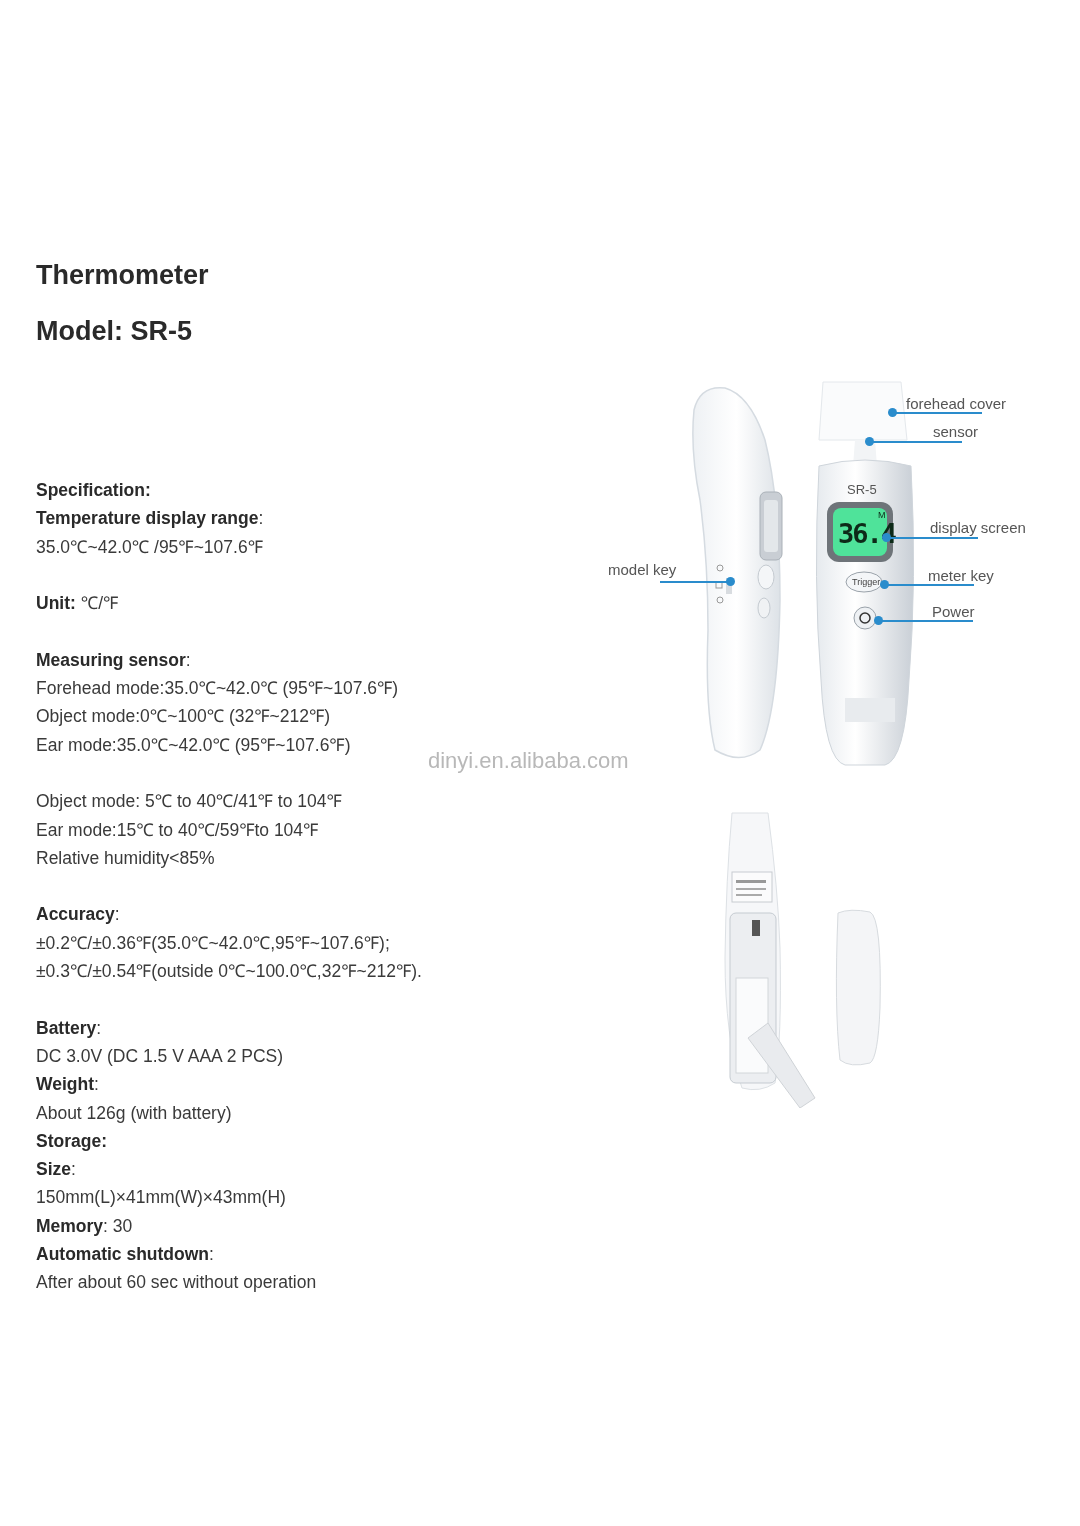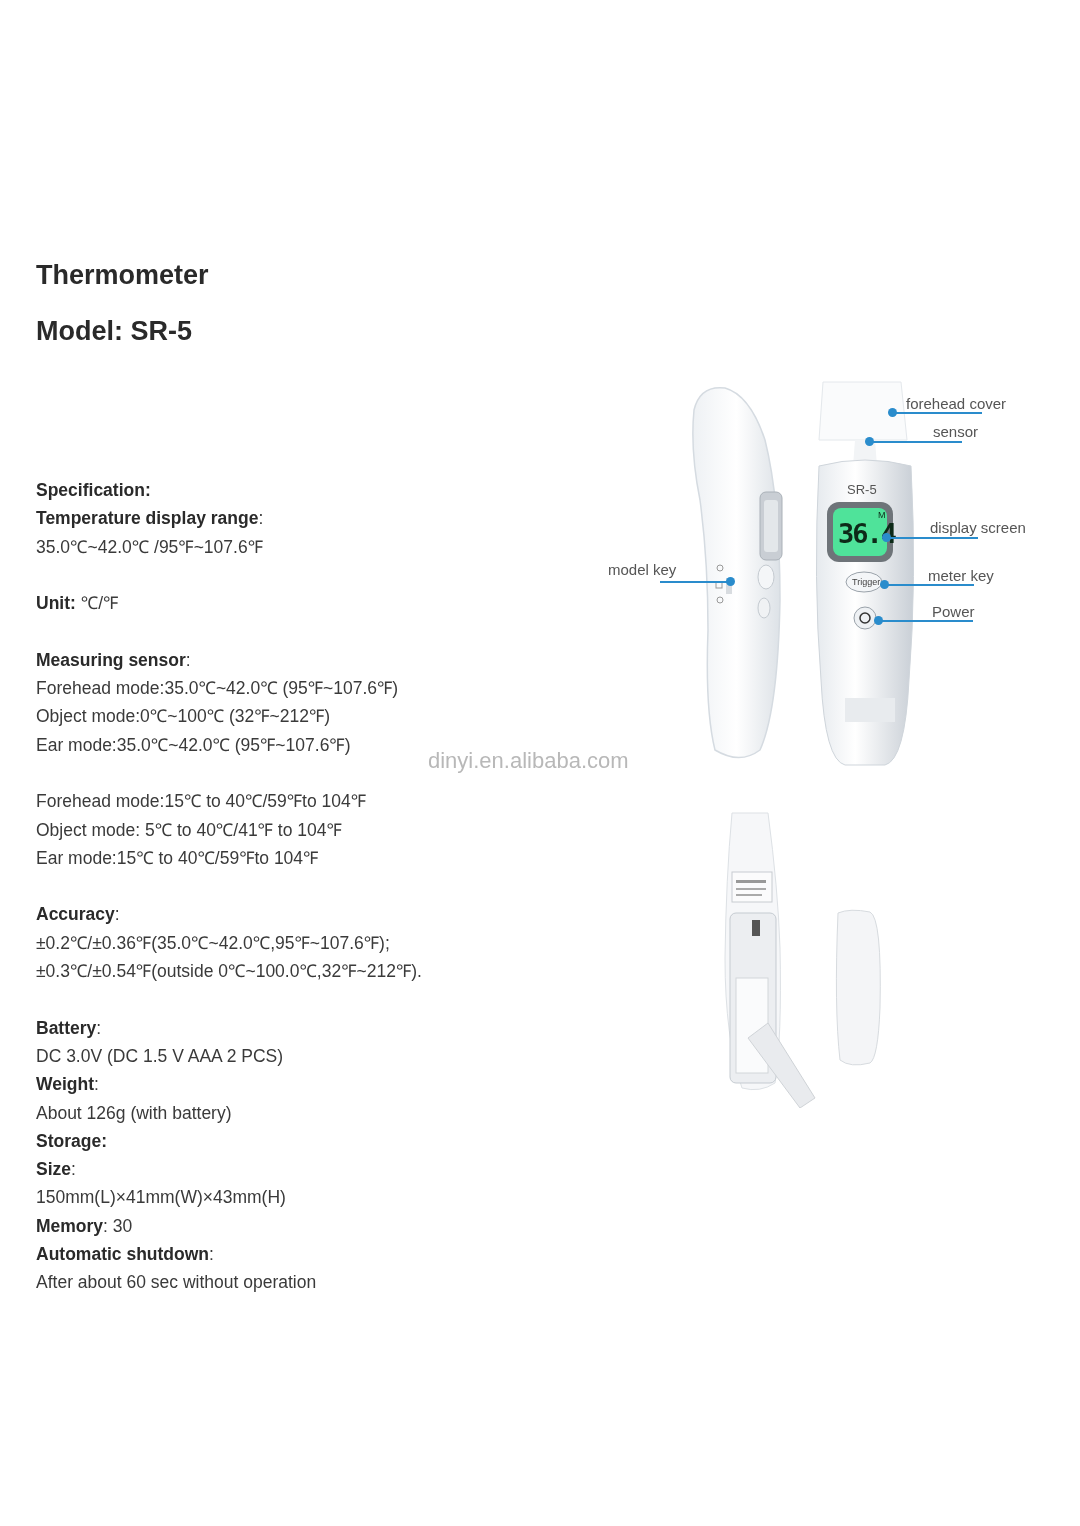--- a/index.html
+++ b/index.html
@@ -25,23 +25,23 @@
   <div><span class="h">Temperature display range</span><span>:</span></div>
   <div>35.0℃~42.0℃ /95℉~107.6℉</div>
   <div class="gap"></div>
   <div><span class="h">Unit:</span> <span>℃/℉</span></div>
   <div class="gap"></div>
   <div><span class="h">Measuring sensor</span><span>:</span></div>
   <div>Forehead mode:35.0℃~42.0℃ (95℉~107.6℉)</div>
   <div>Object mode:0℃~100℃ (32℉~212℉)</div>
   <div>Ear mode:35.0℃~42.0℃ (95℉~107.6℉)</div>
   <div class="gap"></div>
-  <div>Forehead mode:15℃ to 40℃/59℉to 104℉</div>
   <div>Object mode: 5℃ to 40℃/41℉ to 104℉</div>
   <div>Ear mode:15℃ to 40℃/59℉to 104℉</div>
+  <div>Relative humidity&lt;85%</div>
   <div class="gap"></div>
   <div><span class="h">Accuracy</span><span>:</span></div>
   <div>±0.2℃/±0.36℉(35.0℃~42.0℃,95℉~107.6℉);</div>
   <div>±0.3℃/±0.54℉(outside 0℃~100.0℃,32℉~212℉).</div>
   <div class="gap"></div>
   <div><span class="h">Battery</span><span>:</span></div>
   <div>DC 3.0V (DC 1.5 V AAA 2 PCS)</div>
   <div><span class="h">Weight</span><span>:</span></div>
   <div>About 126g (with battery)</div>
   <div class="h">Storage:</div>

